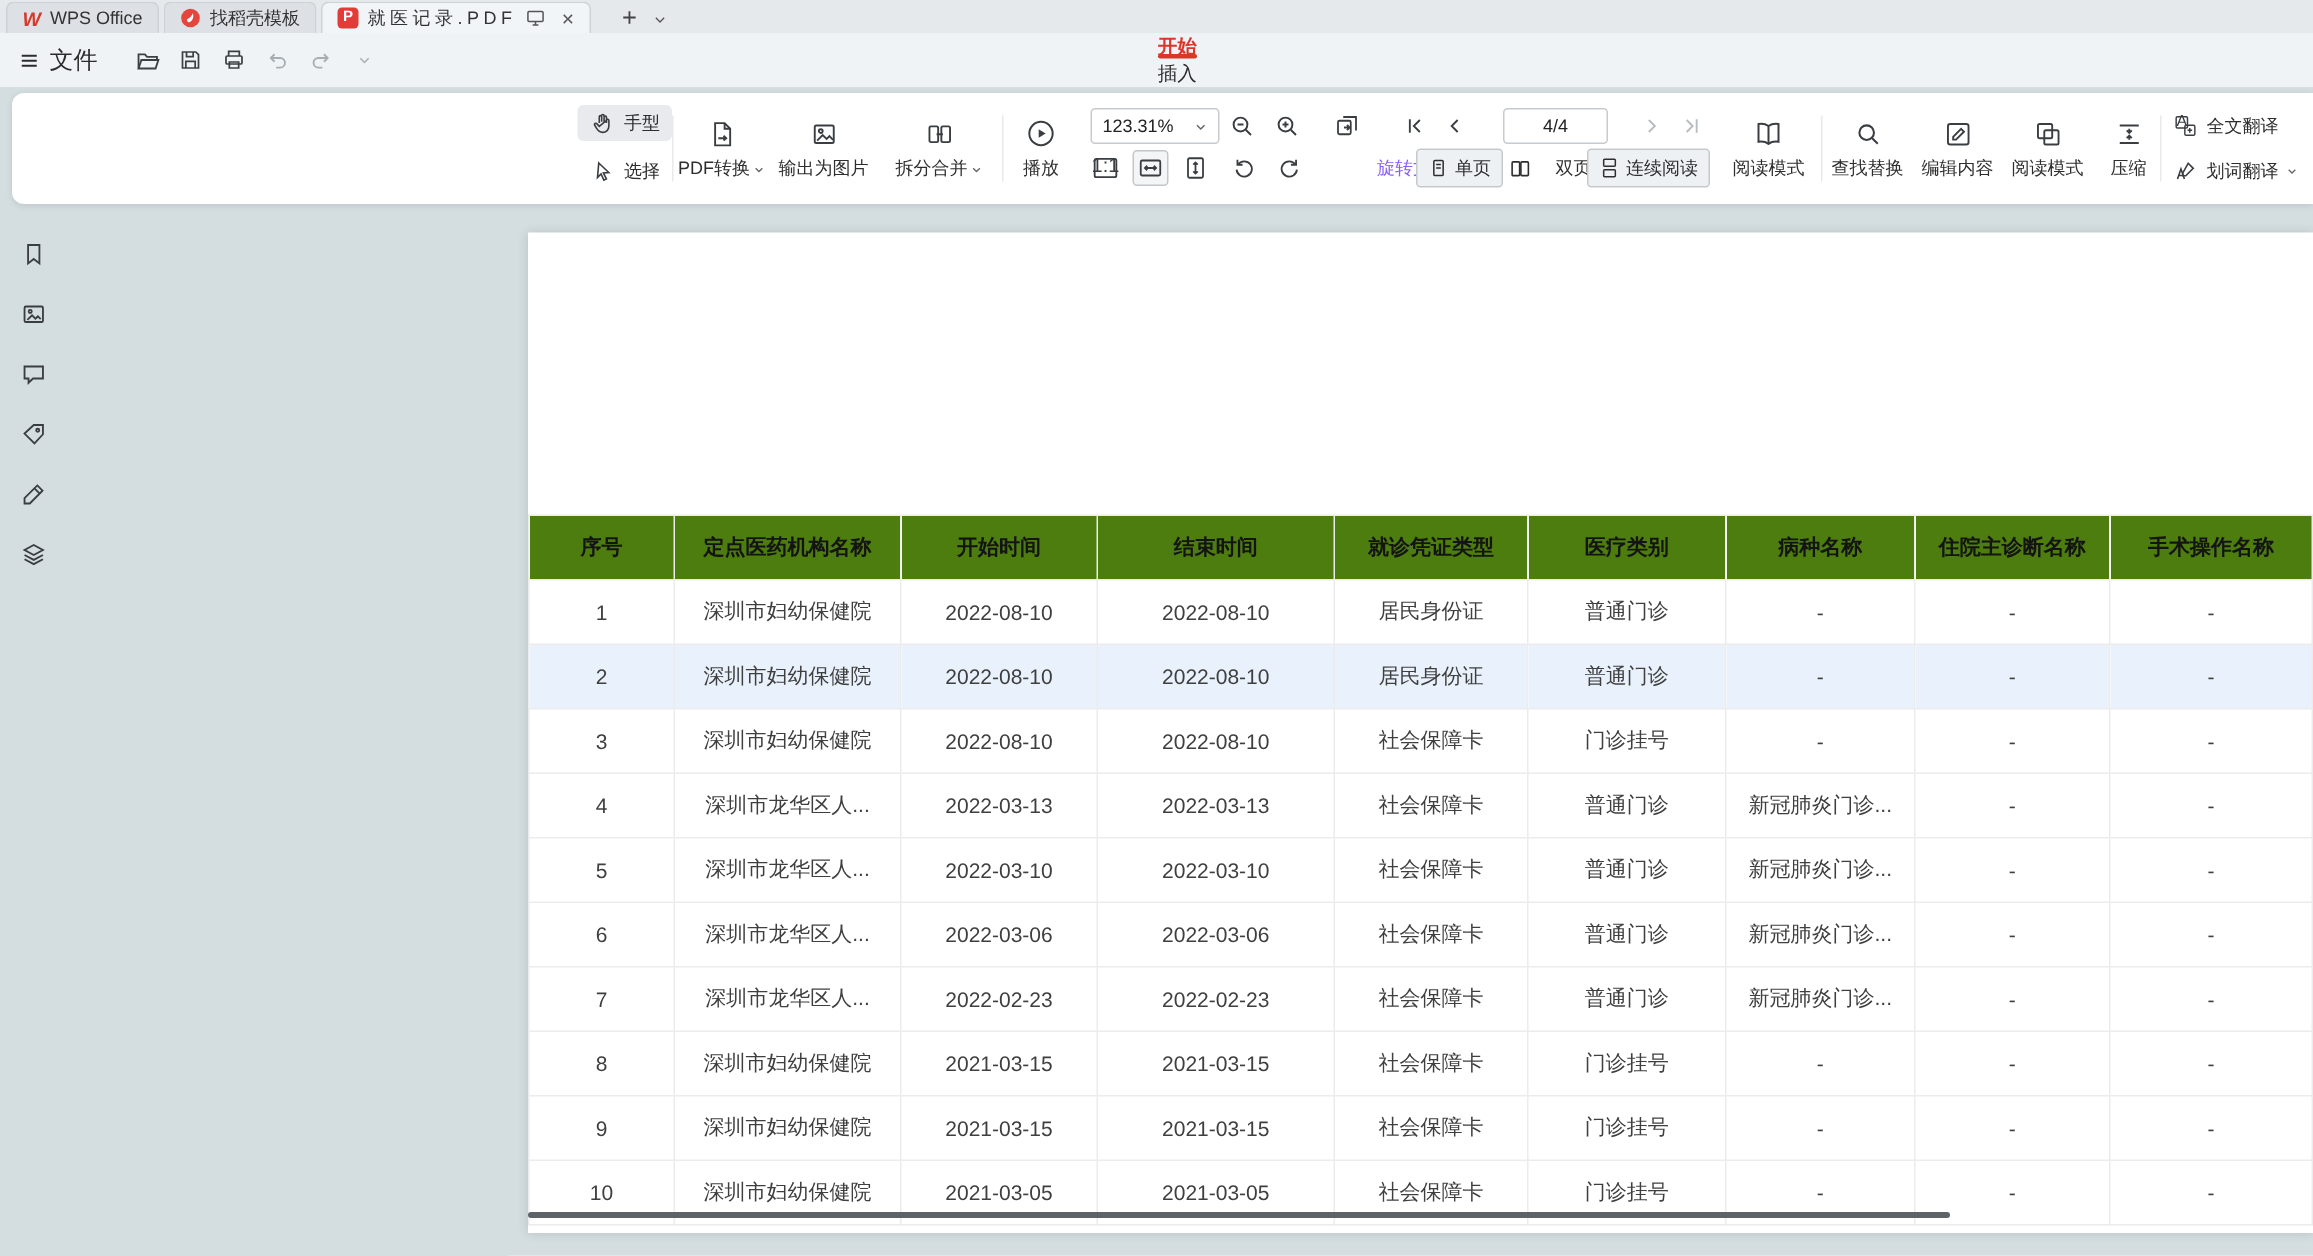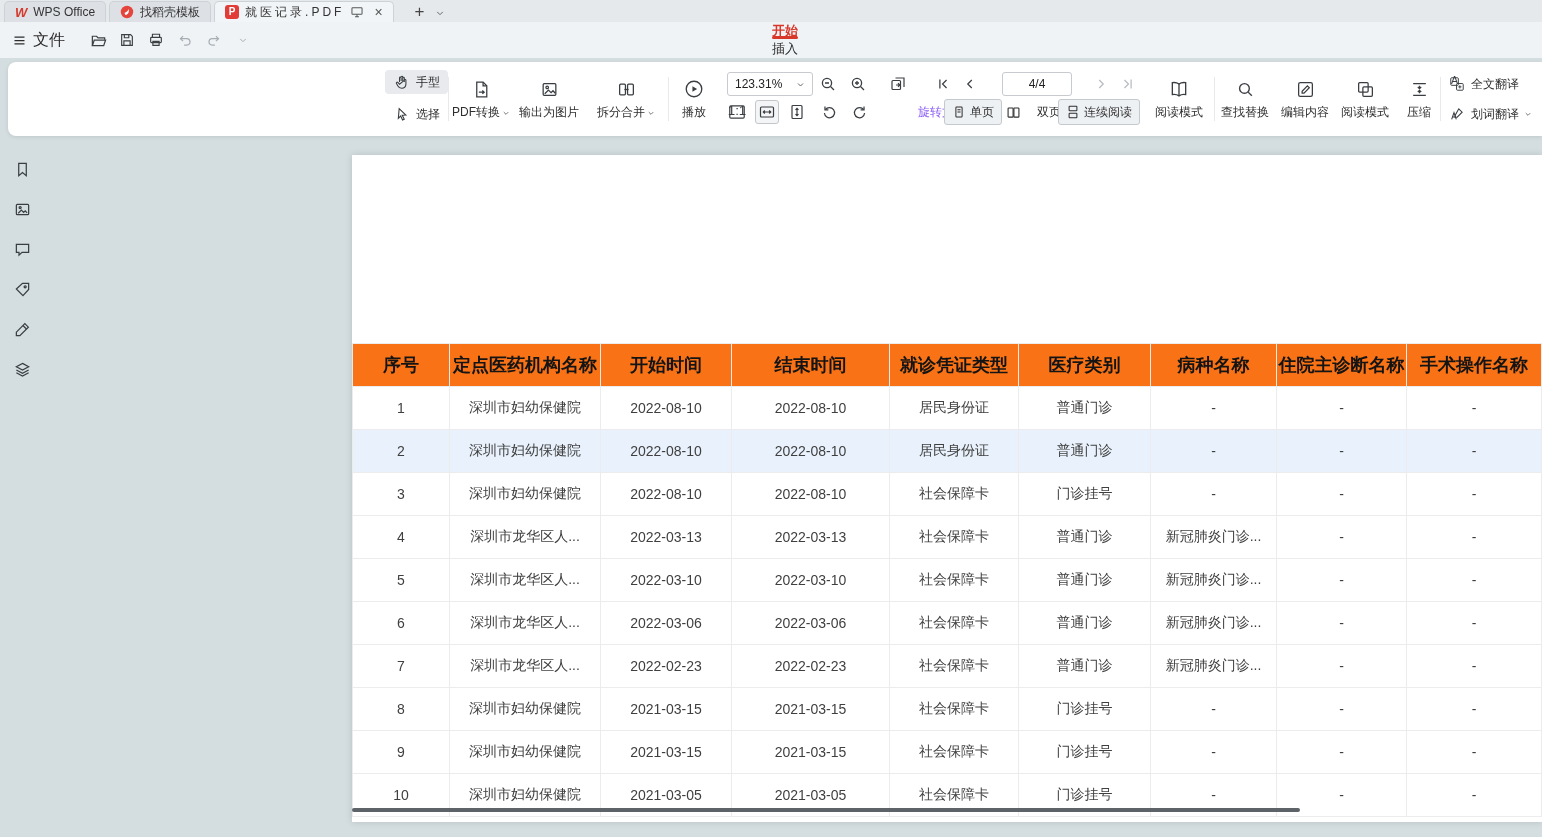--- a/index.html
+++ b/index.html
@@ -73,21 +73,21 @@
   .rail{position:absolute;left:0;top:78px;width:44px;bottom:0;display:flex;flex-direction:column;align-items:center;
        padding-top:24px;gap:22px;color:#42474b;}
   .rail .tb-icon{width:18px;height:18px;}
 
   
   .page{position:absolute;left:352px;top:97px;width:1190px;height:667px;background:#fff;
        box-shadow:0 0 7px rgba(0,0,0,.14);}
   .table-wrap{position:absolute;left:0;top:188px;right:0;}
   table{width:100%;border-collapse:collapse;table-layout:fixed;}
   th,td{height:43px;text-align:center;border:1px solid #ececec;overflow:hidden;white-space:nowrap;}
-  th{font-size:18px;font-weight:700;color:#141414;background:#f97316;}
+  th{font-size:14px;font-weight:700;color:#141414;background:#4d7c0f;}
   td{font-size:14px;color:#3f3f3f;}
   tr.hl td{background:var(--highlight-row);}
   .hscroll{position:absolute;left:0;top:653px;width:948px;height:4px;background:#5e6368;border-radius:2px;}
 </style>
 </head>
 <body>
 
 <div class="tabbar">
   <div class="tab">
     <span class="wps-w">W</span>

